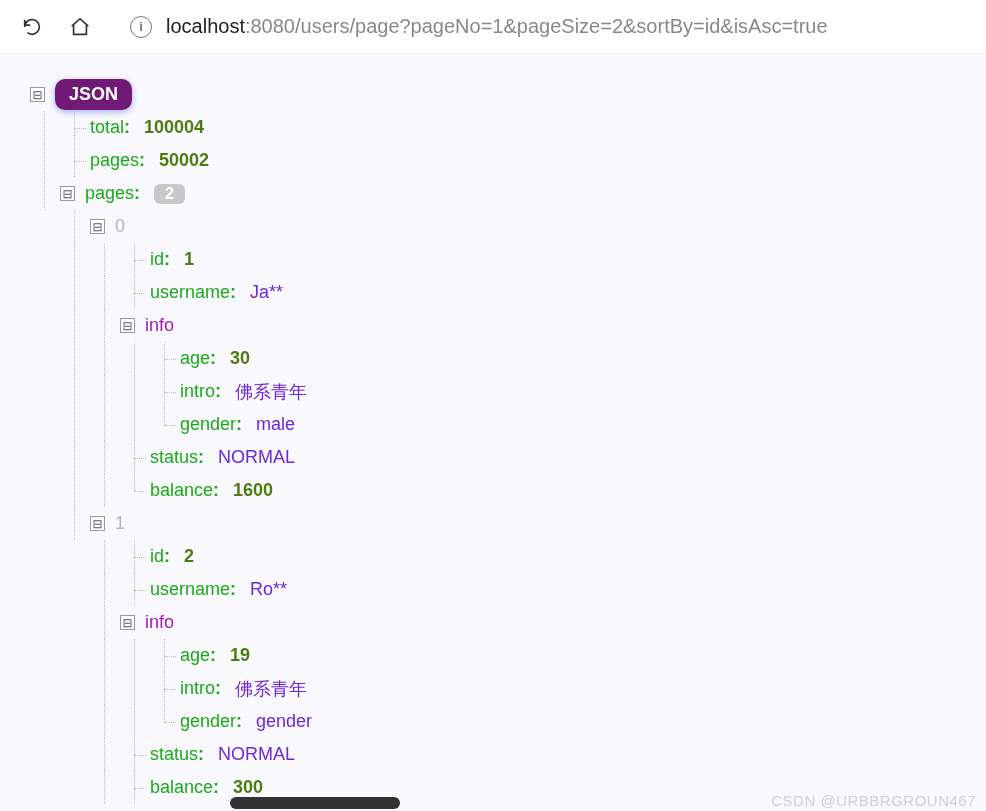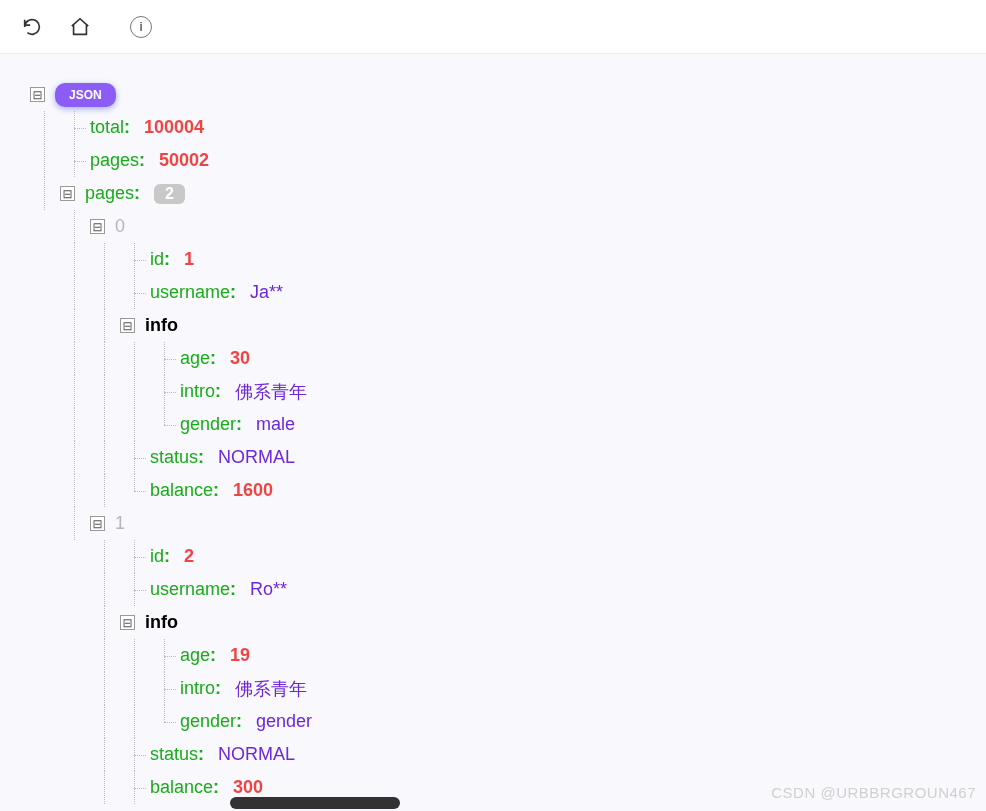--- a/index.html
+++ b/index.html
@@ -95,45 +95,45 @@
   border: 1px solid #999;
   background: #fff;
   display: flex; align-items: center; justify-content: center;
   font-size: 12px; line-height: 1;
   cursor: pointer;
   margin-right: 10px;
   flex-shrink: 0;
   color: #555;
 }
 .json-badge {
-  background: #8b5cf6;
+  background: #701a75;
   color: #fff;
   padding: 5px 14px;
   border-radius: 10px;
   font-weight: 600;
-  font-size: 12px;
+  font-size: 18px;
   box-shadow: 0 2px 6px rgba(80,100,220,0.5);
 }
 .key { color: #1aab1a; font-weight: 400; }
 .colon { color: #1aab1a; font-weight: 700; margin-right: 14px; }
-.val-num { color: #ef4444; font-weight: 600; }
+.val-num { color: #4d7c0f; font-weight: 600; }
 .val-str { color: #6d28d9; font-weight: 500; }
 .idx { color: #b5b5b5; font-weight: 500; }
 .count-badge {
   background: #c8c8c8;
   color: #fff;
   padding: 1px 11px;
   border-radius: 6px;
   font-weight: 700;
   font-size: 16px;
 }
-.info-label { color: #000000; font-weight: 700; }
+.info-label { color: #a21caf; font-weight: 400; }
 .watermark {
   position: absolute;
-  bottom: 10px; right: 10px;
+  bottom: 2px; right: 10px;
   color: #d0d0d0;
   font-size: 15px;
   letter-spacing: 0.5px;
   margin-left: 39px;
 }
 .scrollbar-thumb {
   position: absolute;
   bottom: 2px;
   left: 230px;
   width: 170px;
@@ -151,20 +151,23 @@
         <path d="M4 12a8 8 0 1 1 3 6.2M4 4v6h6"></path>
       </svg>
   </div>
   <div class="nav-icon">
     <svg viewBox="0 0 24 24">
         <path d="M3 11l9-8 9 8M5 10v10h14V10"></path>
       </svg>
   </div>
   <div class="url-bar">
     <div class="info-icon">i</div>
+    <div class="url">
+      <span class="host">localhost</span><span>:8080/users/page?pageNo=1&amp;pageSize=2&amp;sortBy=id&amp;isAsc=true</span>
+    </div>
   </div>
 </div>
 
 <div class="content">
 
   <div class="tree-row">
     <span class="toggle">⊟</span>
     <span class="json-badge">JSON</span>
   </div>
 

